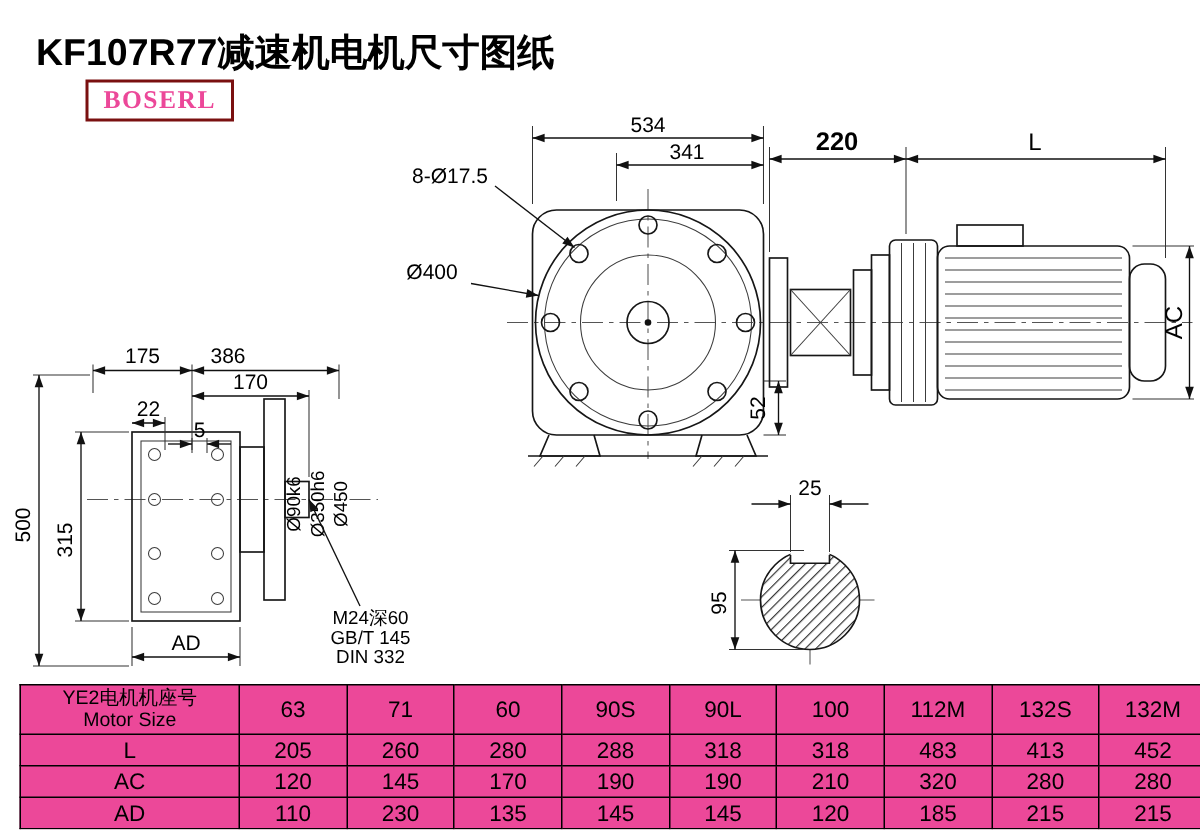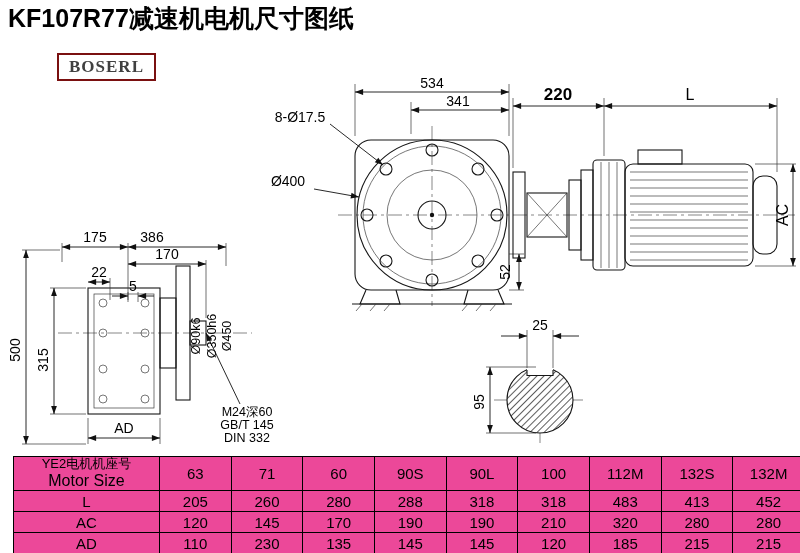--- a/index.html
+++ b/index.html
@@ -1,40 +1,40 @@
 <!DOCTYPE html>
 <html><head>
 <meta charset="utf-8">
 <style>
   html,body{margin:0;padding:0;background:#fff;}
   .sheet{position:relative;width:800px;height:553px;background:#fff;overflow:hidden;
          font-family:"Liberation Sans",sans-serif;color:#000;}
-  .title{position:absolute;left:8px;top:2px;margin:0;font-size:25px;font-weight:800;
+  .title{position:absolute;left:8px;top:2px;margin:16px;font-size:25px;font-weight:800;
          color:#000;letter-spacing:0;}
-  .brand{position:absolute;left:57px;top:53px;border:2px solid #7a1010;color:#404040;
+  .brand{position:absolute;left:57px;top:53px;border:2px solid #7a1010;color:#ec4899;
          font-family:"Liberation Serif",serif;font-weight:700;font-size:17px;
          line-height:24px;padding:0 10px;letter-spacing:1px;background:#fff;}
   svg.draw{position:absolute;left:0;top:0;}
   .ln{stroke:#161616;stroke-width:1.1;fill:none;}
   .thin{stroke:#3c3c3c;stroke-width:.7;fill:none;}
   .ext{stroke:#333;stroke-width:.7;fill:none;}
   .dim{stroke:#111;stroke-width:.9;fill:none;}
   .cl{stroke:#555;stroke-width:.7;fill:none;stroke-dasharray:14 4 3 4;}
   text.td{font:14px "Liberation Sans",sans-serif;fill:#000;}
   text.small{font:12.5px "Liberation Sans",sans-serif;fill:#000;}
   text.big{font:700 17px "Liberation Sans",sans-serif;fill:#000;}
   text.dimL{font:16px "Liberation Sans",sans-serif;fill:#000;}
   table.dims{position:absolute;left:13px;top:456px;width:792px;border-collapse:collapse;
              table-layout:fixed;text-align:center;background:#ec4899;}
   table.dims th,table.dims td{border:1px solid #000;padding:0;font-weight:400;
              font-size:15px;height:20px;vertical-align:middle;}
   table.dims tr.hdr th{height:32px;}
   table.dims col.c0{width:146px;}
   .hdr .cn{font-size:13px;display:block;line-height:1.15;}
-  .hdr .en{font-size:16px;display:block;line-height:1.15;}
+  .hdr .en{font-size:13px;display:block;line-height:1.15;}
 </style>
 </head>
 <body>
 
 <div class="sheet">
 
   <h1 class="title">KF107R77减速机电机尺寸图纸</h1>
   <div class="brand">BOSERL</div>
 
   <svg class="draw" width="800" height="553" viewBox="0 0 800 553">

